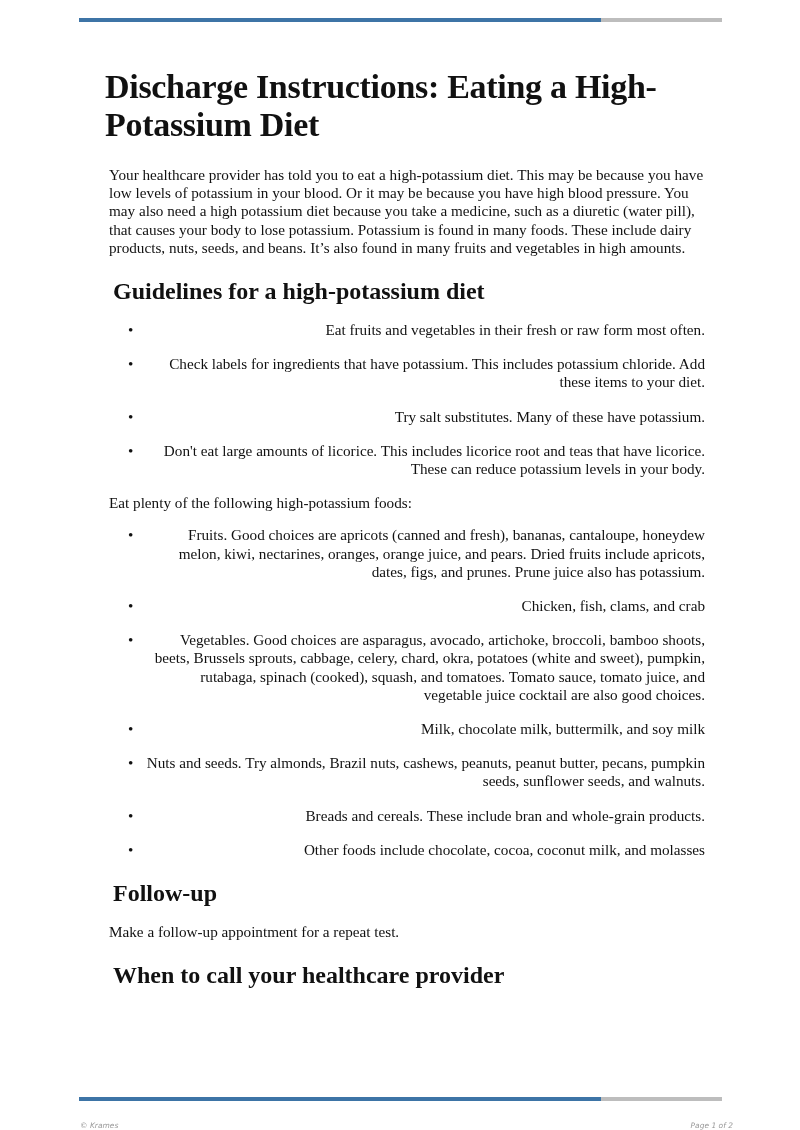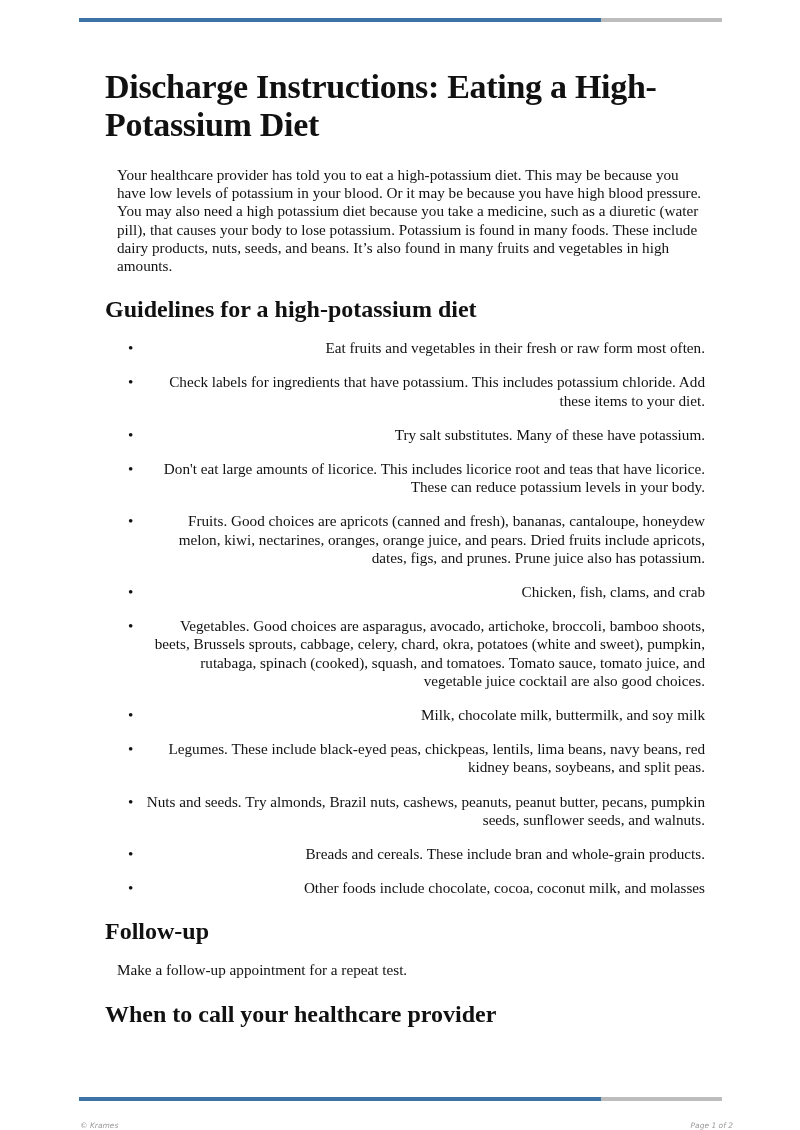--- a/index.html
+++ b/index.html
@@ -12,23 +12,23 @@
     .bar .gray { flex: 1; background: #bdbdbd; }
     .bar.top { top: 18px; }
     .bar.bottom { top: 1097px; }
     .content { position: absolute; left: 105px; top: 56px; width: 600px; }
     h1 {
       font-family: "Liberation Serif", serif; font-weight: bold;
       font-size: 34px; line-height: 38px; margin: 12px 0 22px 0; letter-spacing: -0.3px;
     }
     h2 {
       font-family: "Liberation Serif", serif; font-weight: bold;
-      font-size: 24px; line-height: 28px; margin: 20px 0 16px 0;
+      font-size: 24px; line-height: 28px; margin: 20px 0 16px 8px;
     }
-    p { font-size: 15.2px; line-height: 18.2px; margin: 0 0 14px 12px; }
+    p { font-size: 15.2px; line-height: 18.2px; margin: 0 0 14px 4px; }
     ul { margin: 0; padding: 0 0 0 40px; list-style: none; }
     li { font-size: 15.2px; line-height: 18.2px; margin: 0 0 16px 0; position: relative; text-align: right; }
     li::before { content: "•"; position: absolute; left: -17px; top: 0; }
     .footer-left, .footer-right {
       position: absolute; top: 1103px; font-family: "DejaVu Sans", sans-serif;
       font-style: italic; font-size: 7.5px; color: #999; margin-top: 18px;
     }
     .footer-left { left: 80px; }
     .footer-right { right: 67px; }
   </style>
@@ -44,26 +44,26 @@
   <h1>Discharge Instructions: Eating a High-Potassium Diet</h1>
   <p>Your healthcare provider has told you to eat a high-potassium diet. This may be because you have low levels of potassium in your blood. Or it may be because you have high blood pressure. You may also need a high potassium diet because you take a medicine, such as a diuretic (water pill), that causes your body to lose potassium. Potassium is found in many foods. These include dairy products, nuts, seeds, and beans. It’s also found in many fruits and vegetables in high amounts.</p>
 
   <h2>Guidelines for a high-potassium diet</h2>
   <ul>
     <li>Eat fruits and vegetables in their fresh or raw form most often.</li>
     <li>Check labels for ingredients that have potassium. This includes potassium chloride. Add these items to your diet.</li>
     <li>Try salt substitutes. Many of these have potassium.</li>
     <li>Don't eat large amounts of licorice. This includes licorice root and teas that have licorice. These can reduce potassium levels in your body.</li>
   </ul>
+  <p>Eat plenty of the following high-potassium foods:</p>
   <ul>
     <li>Fruits. Good choices are apricots (canned and fresh), bananas, cantaloupe, honeydew melon, kiwi, nectarines, oranges, orange juice, and pears. Dried fruits include apricots, dates, figs, and prunes. Prune juice also has potassium.</li>
     <li>Chicken, fish, clams, and crab</li>
     <li>Vegetables. Good choices are asparagus, avocado, artichoke, broccoli, bamboo shoots, beets, Brussels sprouts, cabbage, celery, chard, okra, potatoes (white and sweet), pumpkin, rutabaga, spinach (cooked), squash, and tomatoes. Tomato sauce, tomato juice, and vegetable juice cocktail are also good choices.</li>
     <li>Milk, chocolate milk, buttermilk, and soy milk</li>
-    <li>Legumes. These include black-eyed peas, chickpeas, lentils, lima beans, navy beans, red kidney beans, soybeans, and split peas.</li>
     <li>Nuts and seeds. Try almonds, Brazil nuts, cashews, peanuts, peanut butter, pecans, pumpkin seeds, sunflower seeds, and walnuts.</li>
     <li>Breads and cereals. These include bran and whole-grain products.</li>
     <li>Other foods include chocolate, cocoa, coconut milk, and molasses</li>
   </ul>
 
   <h2>Follow-up</h2>
   <p>Make a follow-up appointment for a repeat test.</p>
 
   <h2>When to call your healthcare provider</h2>
 </div>

